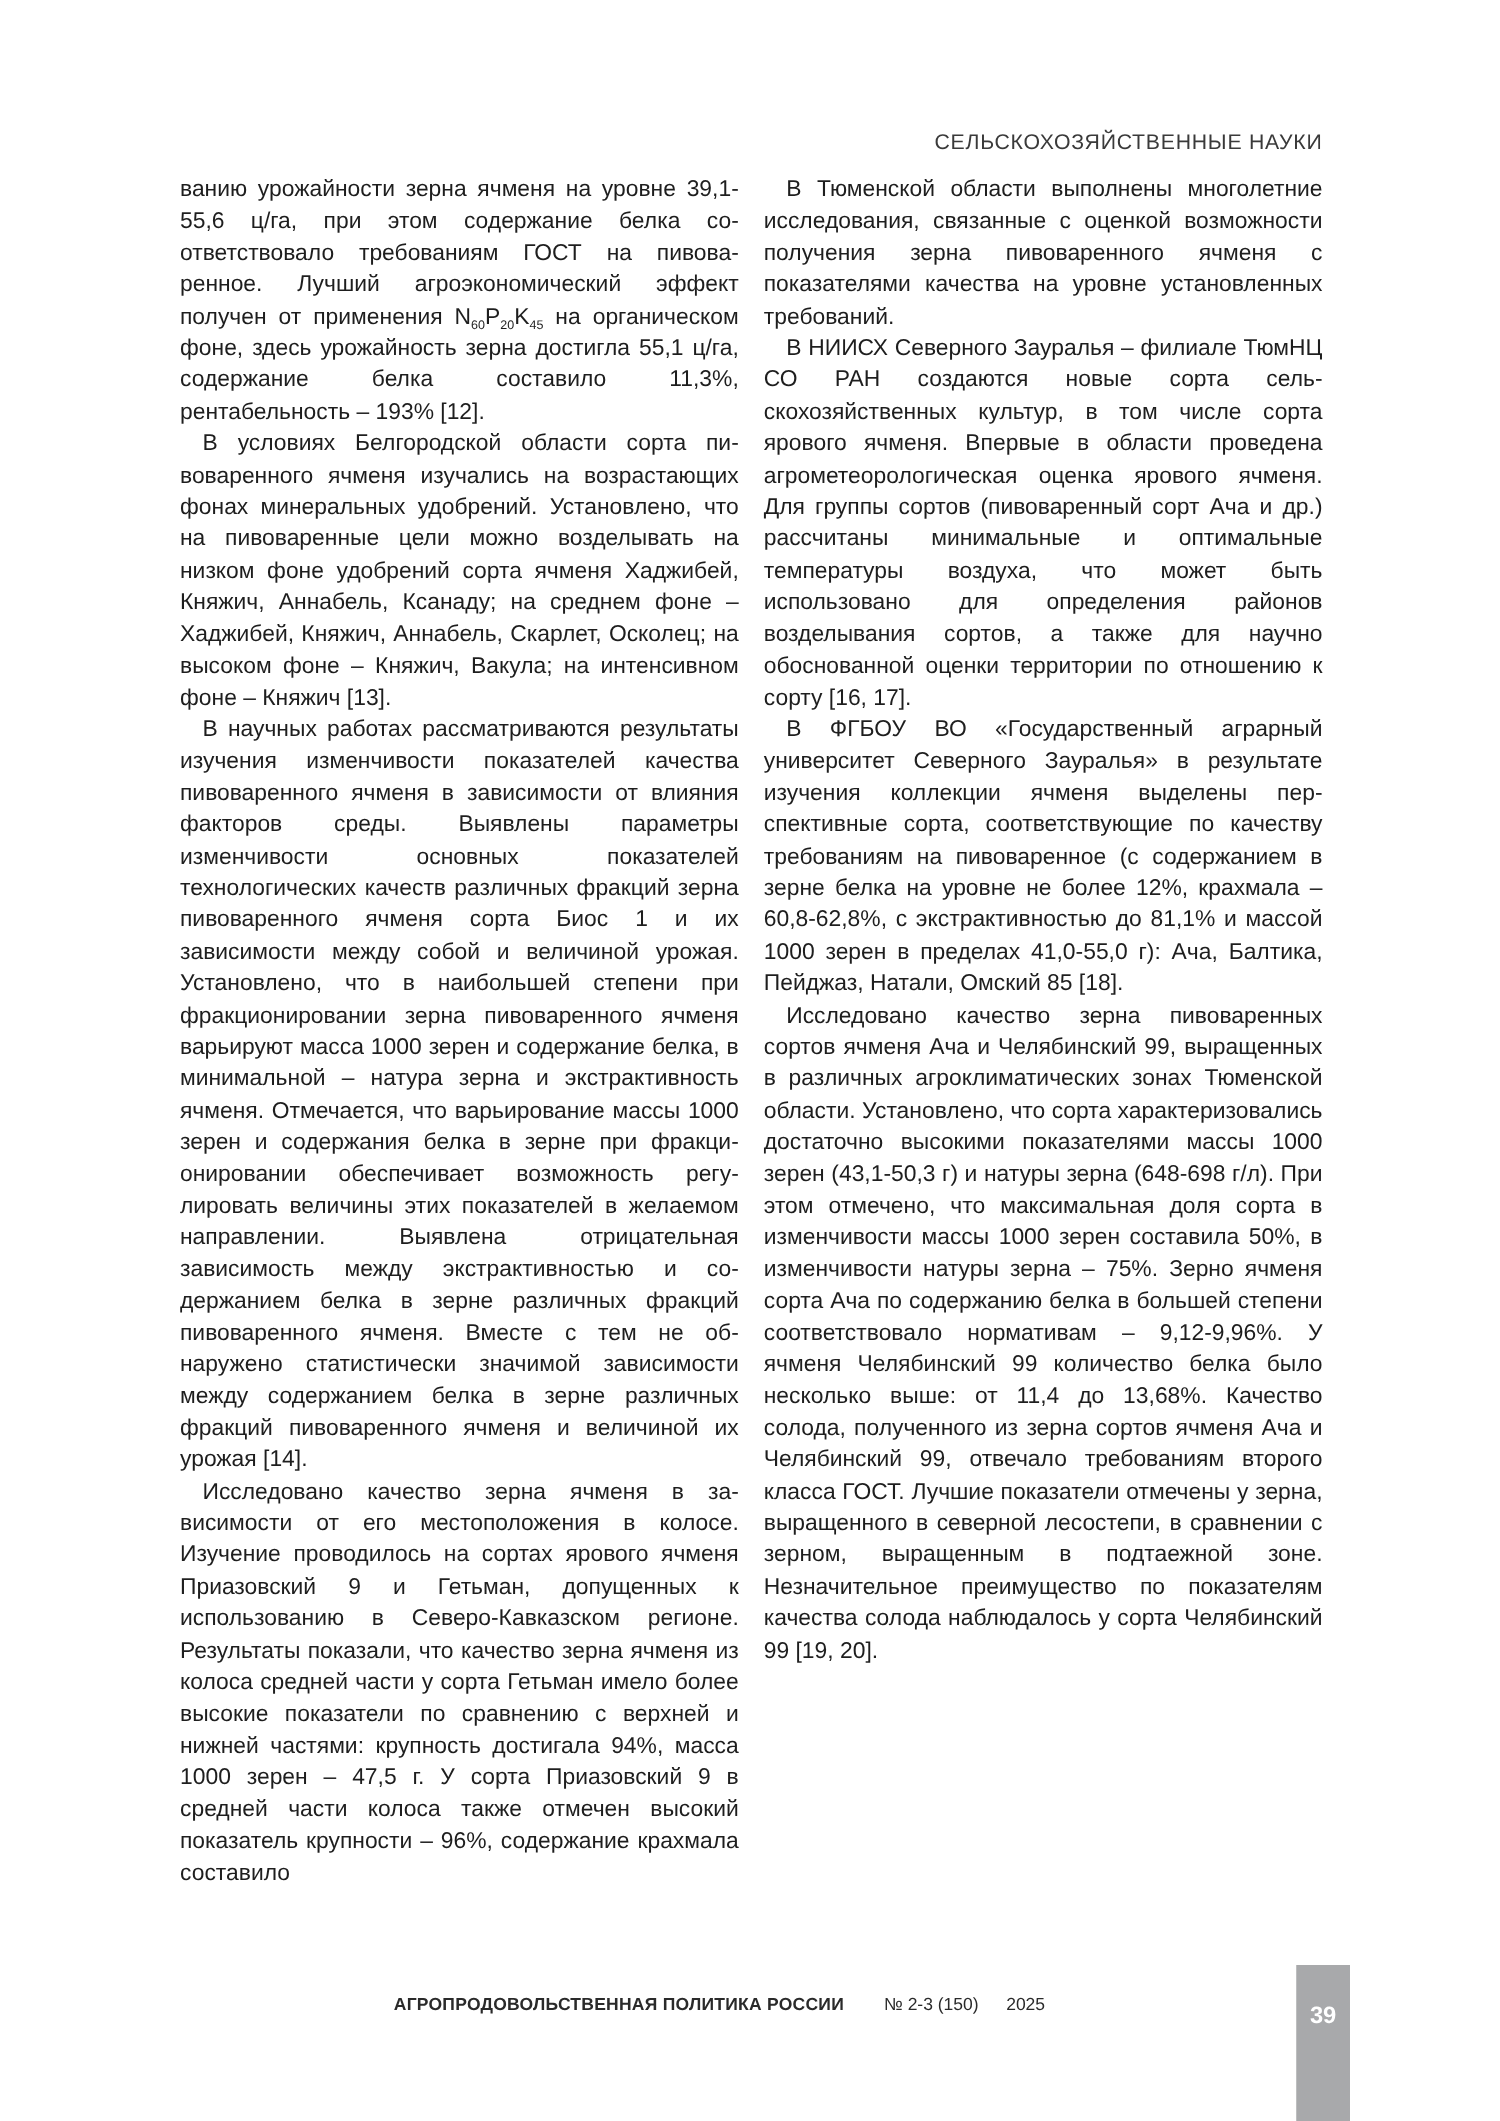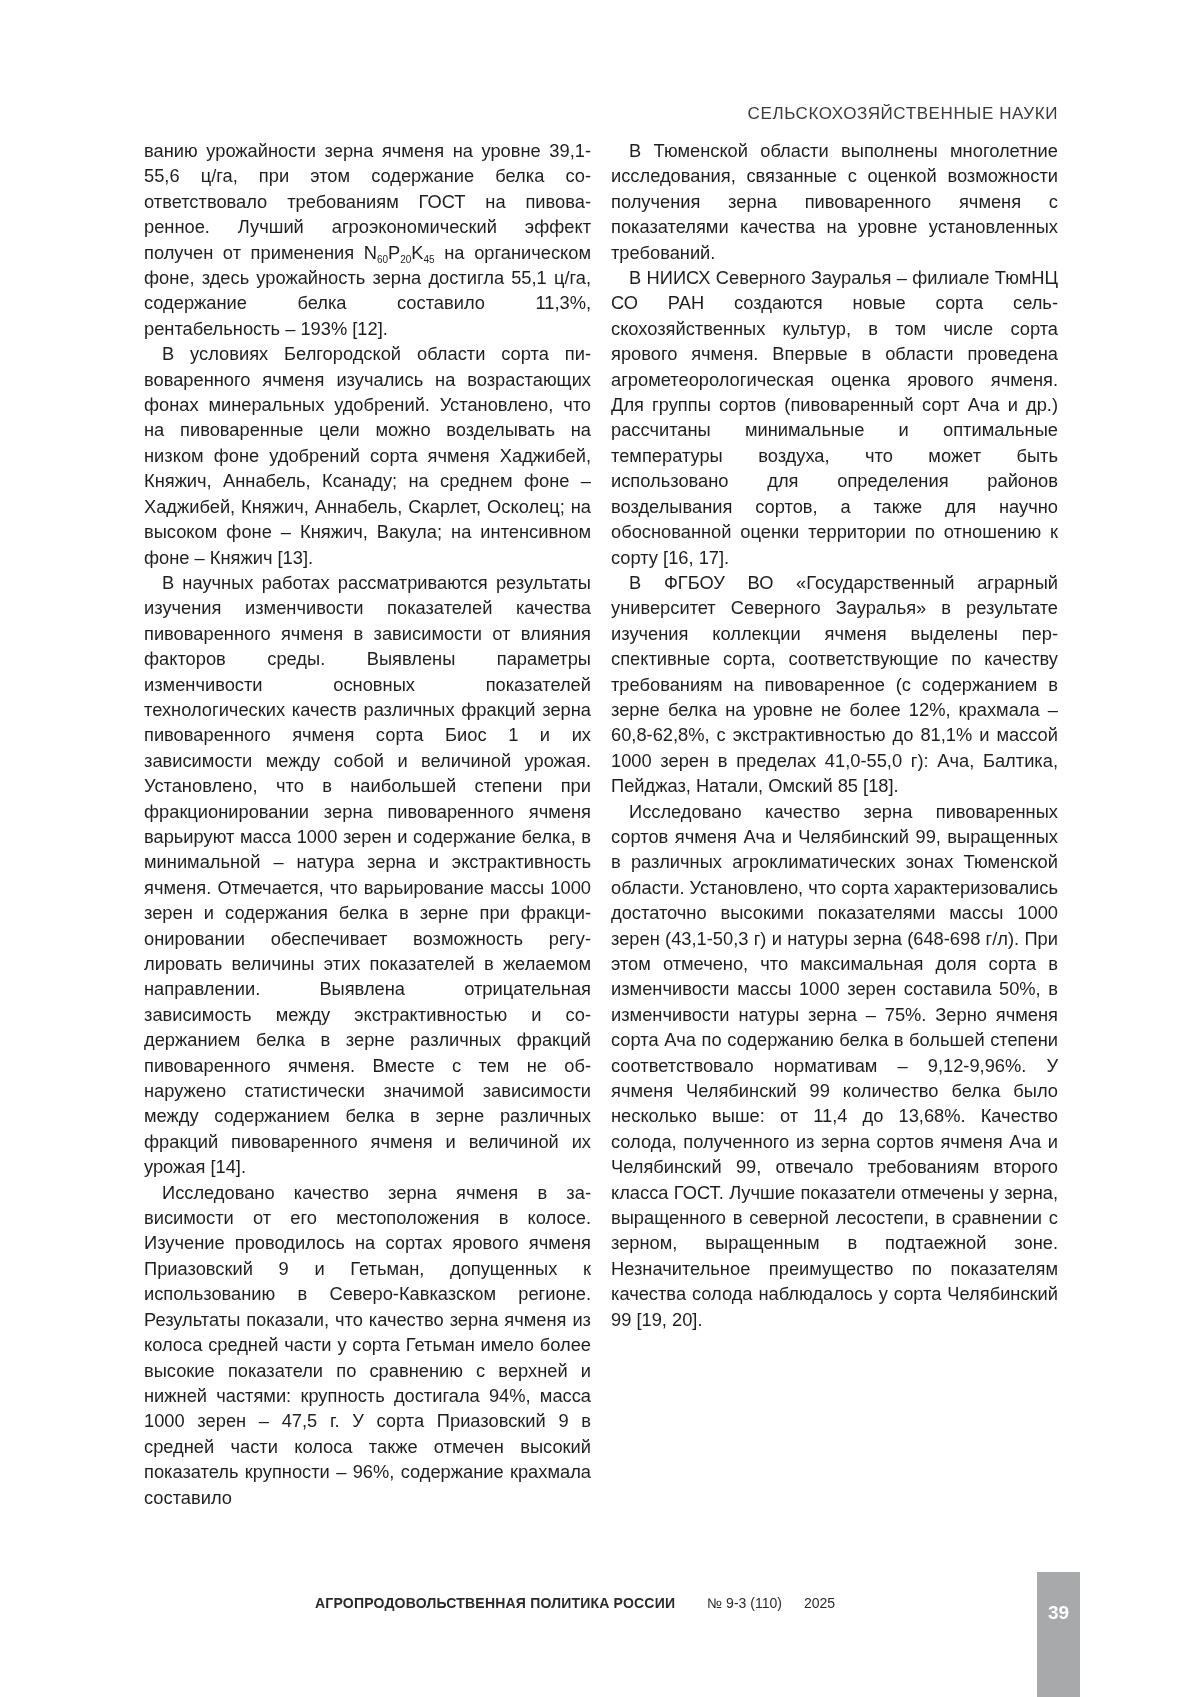--- a/index.html
+++ b/index.html
@@ -38,19 +38,19 @@
 
 <div class="col right">
   <p class="indent">В Тюменской области выполнены многолет­ние исследования, связанные с оценкой воз­можности получения зерна пивоваренного яч­меня с показателями качества на уровне уста­новленных требований.</p>
   <p class="indent">В НИИСХ Северного Зауралья – филиале ТюмНЦ СО РАН создаются новые сорта сель­скохозяйственных культур, в том числе сорта ярового ячменя. Впервые в области проведе­на агрометеорологическая оценка ярового яч­меня. Для группы сортов (пивоваренный сорт Ача и др.) рассчитаны минимальные и опти­мальные температуры воздуха, что может быть использовано для определения районов возделывания сортов, а также для научно обоснованной оценки территории по отноше­нию к сорту [16, 17].</p>
   <p class="indent">В ФГБОУ ВО «Государственный аграрный университет Северного Зауралья» в результа­те изучения коллекции ячменя выделены пер­спективные сорта, соответствующие по каче­ству требованиям на пивоваренное (с содер­жанием в зерне белка на уровне не более 12%, крахмала – 60,8-62,8%, с экстрактивно­стью до 81,1% и массой 1000 зерен в преде­лах 41,0-55,0 г): Ача, Балтика, Пейджаз, На­тали, Омский 85 [18].</p>
   <p class="indent">Исследовано качество зерна пивоваренных сортов ячменя Ача и Челябинский 99, выра­щенных в различных агроклиматических зо­нах Тюменской области. Установлено, что со­рта характеризовались достаточно высокими показателями массы 1000 зерен (43,1-50,3 г) и натуры зерна (648-698 г/л). При этом отме­чено, что максимальная доля сорта в измен­чивости массы 1000 зерен составила 50%, в изменчивости натуры зерна – 75%. Зерно яч­меня сорта Ача по содержанию белка в боль­шей степени соответствовало нормативам – 9,12-9,96%. У ячменя Челябинский 99 коли­чество белка было несколько выше: от 11,4 до 13,68%. Качество солода, полученного из зерна сортов ячменя Ача и Челябинский 99, отвечало требованиям второго класса ГОСТ. Лучшие показатели отмечены у зерна, выра­щенного в северной лесостепи, в сравнении с зерном, выращенным в подтаежной зоне. Незначительное преимущество по показате­лям качества солода наблюдалось у сорта Че­лябинский 99 [19, 20].</p>
 </div>
 
 <div class="footer">
   <span class="journal">АГРОПРОДОВОЛЬСТВЕННАЯ ПОЛИТИКА РОССИИ</span>
-  <span class="issue">№ 9-3 (110)</span>
+  <span class="issue">№ 2-3 (150)</span>
   <span class="year">2025</span>
 </div>
 
 <div class="page-tab">
   <span>39</span>
 </div>
 
 </body></html>

